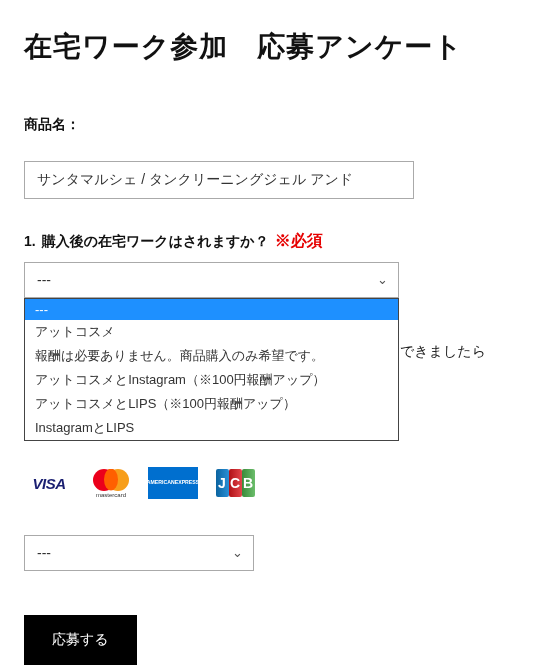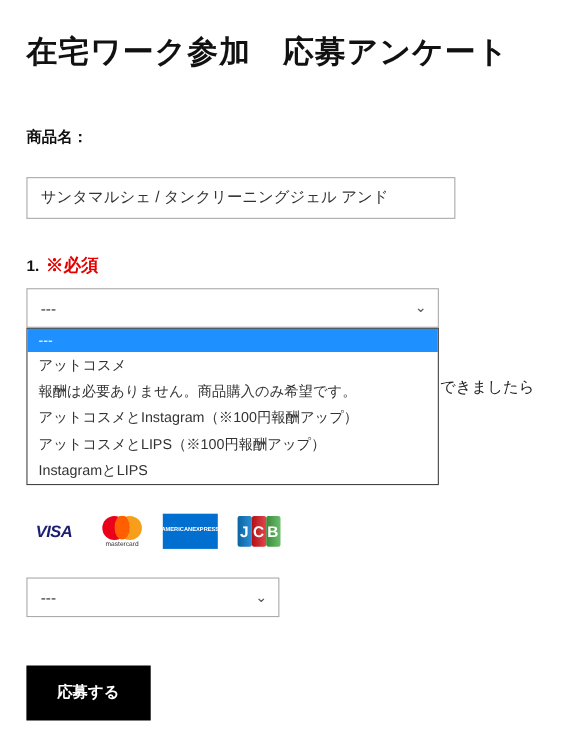--- a/index.html
+++ b/index.html
@@ -94,21 +94,21 @@
     top: 343px;
     font-size: 14px;
     color: #222;
     white-space: nowrap;
   }
   .cards {
     display: flex;
     align-items: center;
     gap: 12px;
     margin-top: 26px;
-    margin-bottom: 26px;
+    margin-bottom: 36px;
   }
   .card {
     width: 50px;
     height: 32px;
     display: flex;
     align-items: center;
     justify-content: center;
     background: #fff;
     font-size: 10px;
   }
@@ -131,36 +131,37 @@
     position: relative;
     width: 230px;
     margin-bottom: 44px;
   }
   .submit-btn {
     background: #000;
     color: #fff;
     border: none;
     padding: 16px 28px;
     font-size: 14px;
-    font-weight: 700;
+    font-weight: 400;
     cursor: pointer;
   }
 </style>
 </head>
 <body>
 
 
 
 <h1>在宅ワーク参加　応募アンケート</h1>
 
 <div class="field-label">商品名：</div>
 <input class="text-input" type="text" value="サンタマルシェ / タンクリーニングジェル アンド" style="">
 
 <div class="q-row">
   <span>1.</span>
+  <span>購入後の在宅ワークはされますか？</span>
   <span class="required">※必須</span>
 </div>
 
 <div class="select-wrap">
   <div class="select-closed">
     <span>---</span>
     <span class="chevron">⌄</span>
   </div>
 </div>
 

